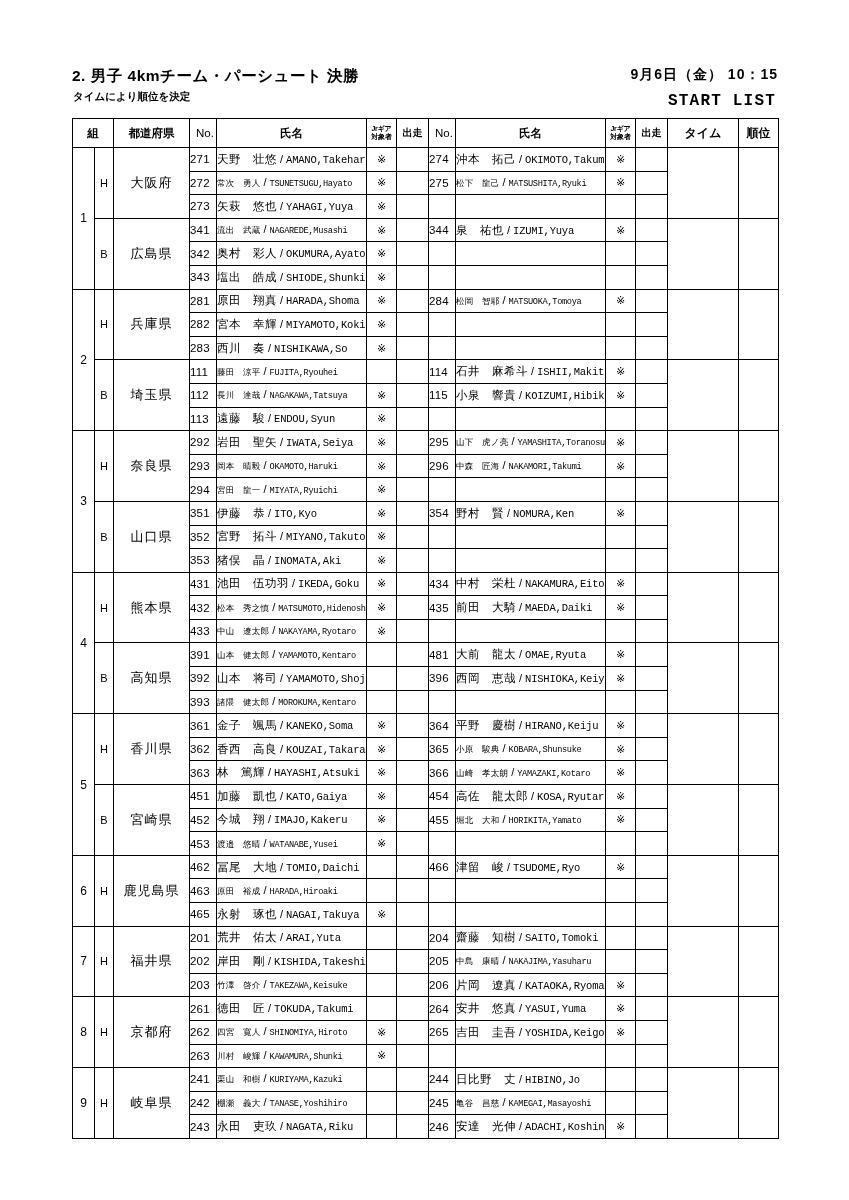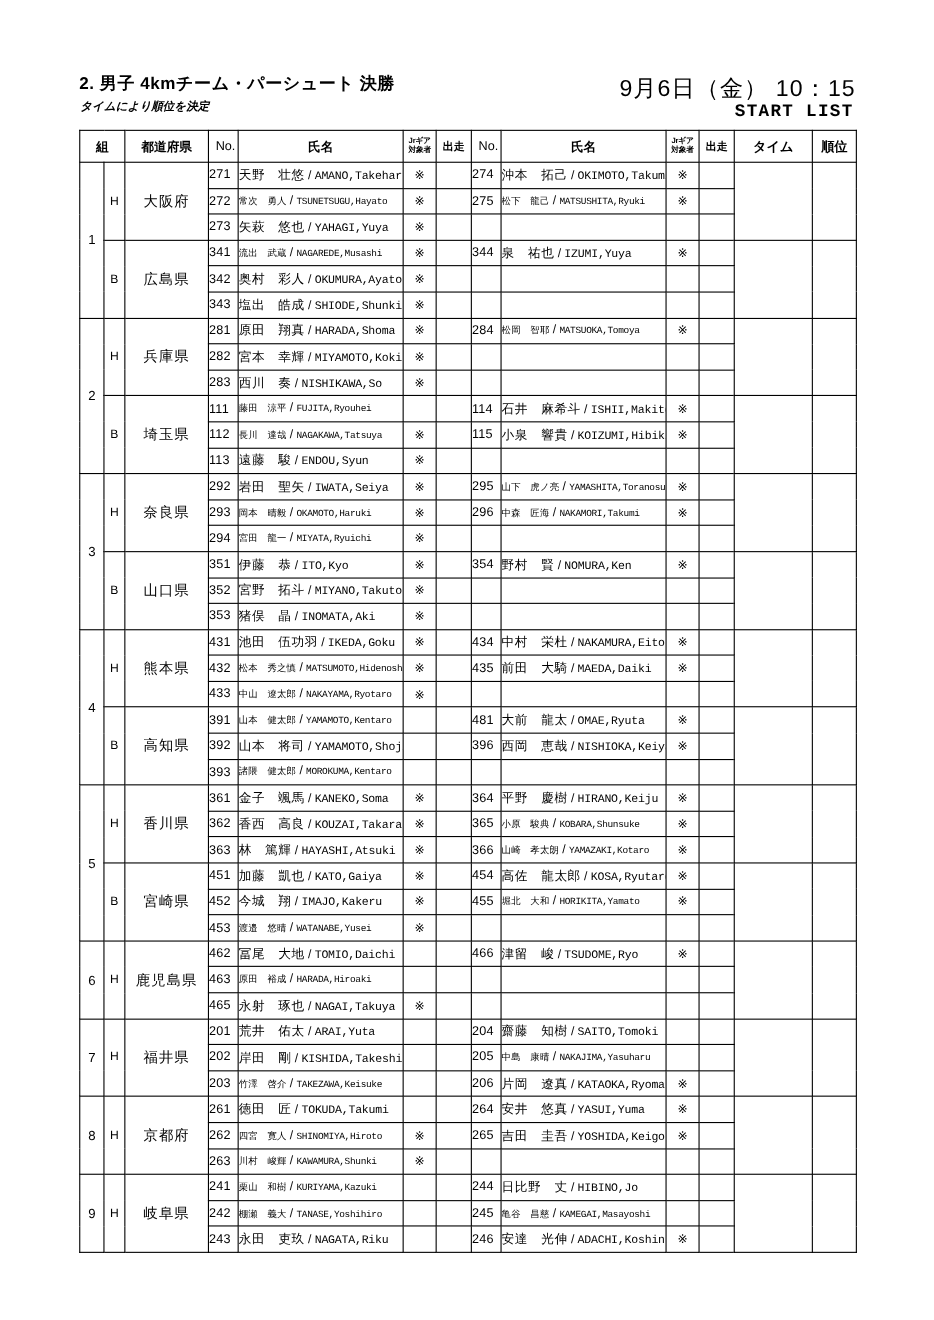--- a/index.html
+++ b/index.html
@@ -41,28 +41,27 @@
     letter-spacing: 0.5px;
     white-space: nowrap;
   }
   .hdr-sub {
     position: absolute;
     left: 1px;
     top: 24px;
     font-size: 10.5px;
     font-weight: bold;
     white-space: nowrap;
-    font-style: italic;
   }
   .hdr-date {
     position: absolute;
     right: 0;
     top: 0;
-    font-size: 21px;
-    font-weight: normal;
+    font-size: 14px;
+    font-weight: bold;
     letter-spacing: 1px;
     white-space: nowrap;
     text-align: center;
   }
   .hdr-startlist {
     position: absolute;
     right: 2px;
     top: 26px;
     font-size: 16px;
     font-weight: bold;

